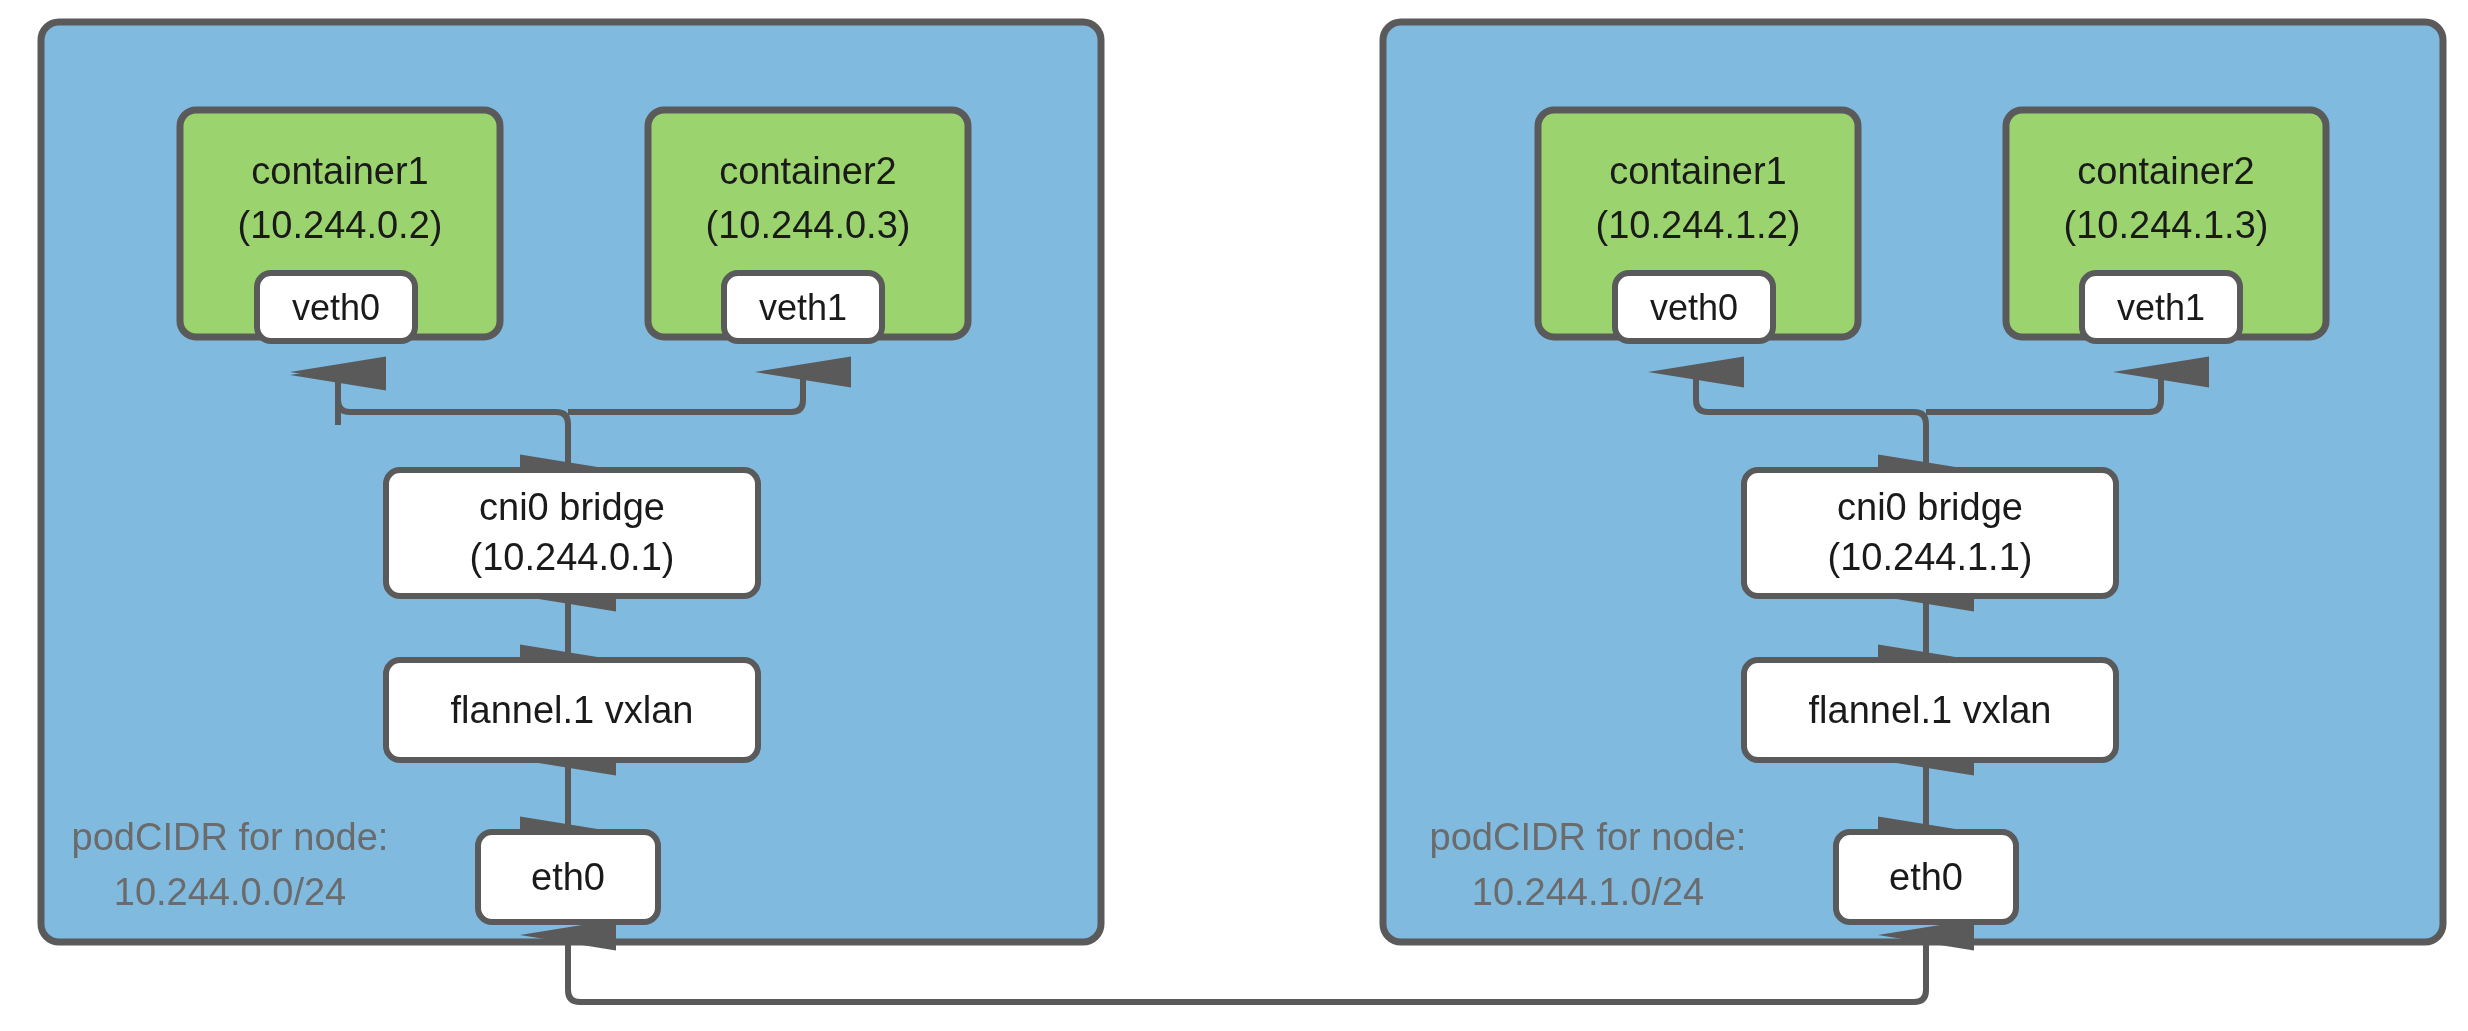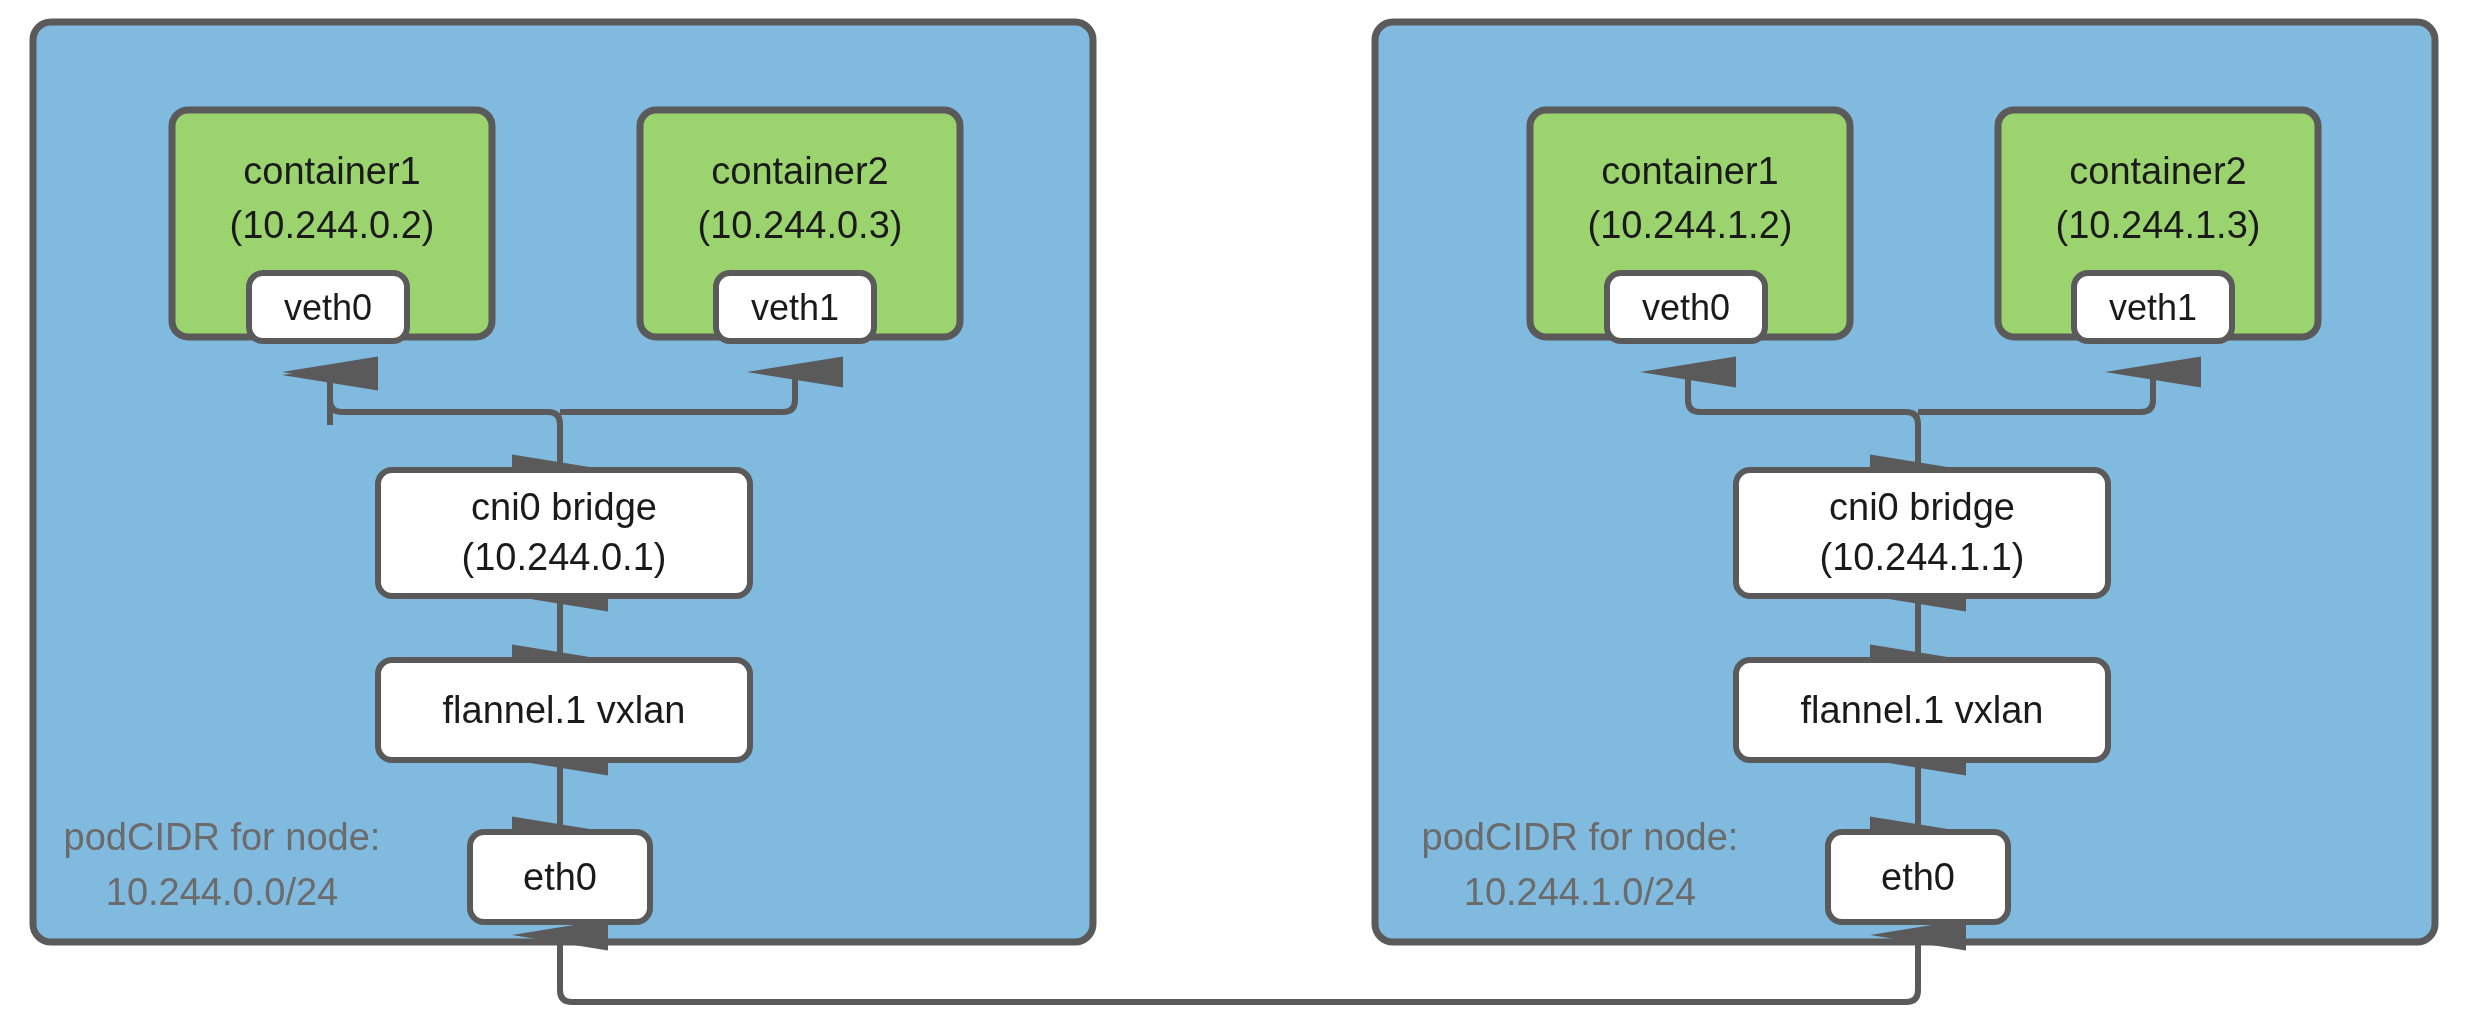--- a/index.html
+++ b/index.html
@@ -11,20 +11,21 @@
     width: 2468px;
     height: 1031px;
     font-family: "Liberation Sans", sans-serif;
     overflow: hidden;
   }
   #diagram-root {
     position: relative;
     width: 2412px;
     height: 1031px;
     background: #ffffff;
+    margin-left: 8px;
   }
   svg.diagram {
     display: block;
     width: 2468px;
     height: 1031px;
   }
   .node-box {
     fill: #81badf;
     stroke: #5a5a5a;
     stroke-width: 7;

